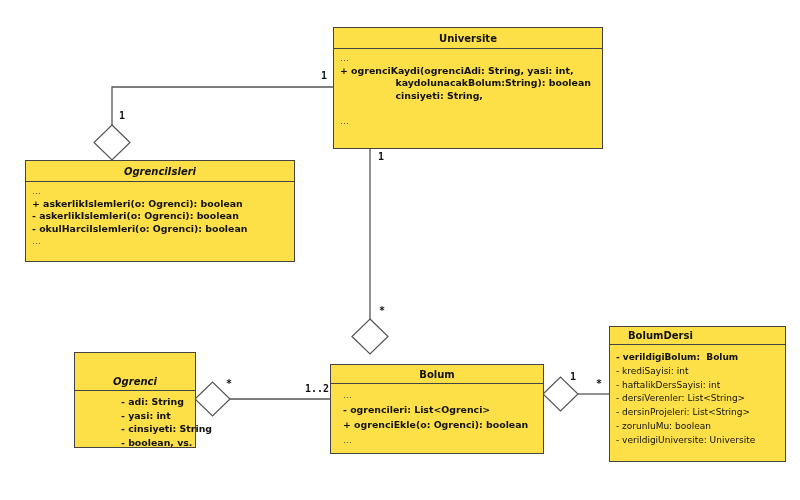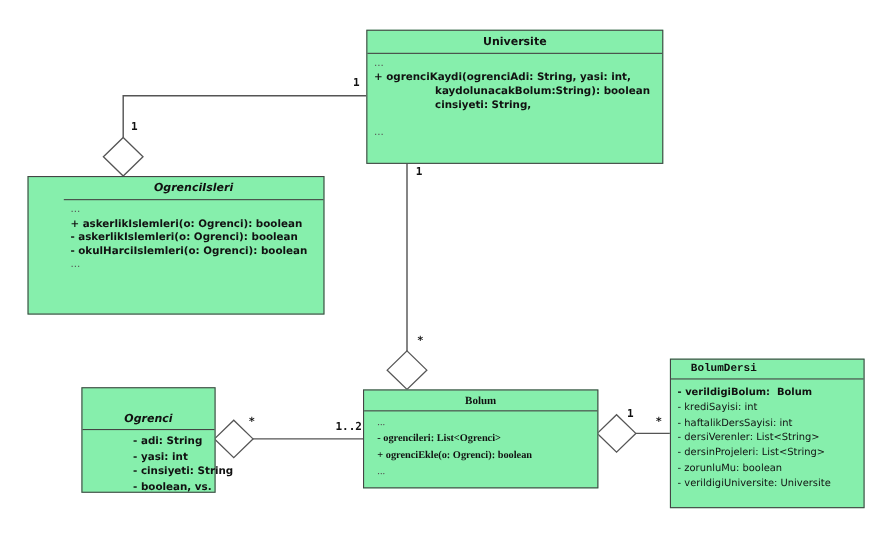--- a/index.html
+++ b/index.html
@@ -1,19 +1,19 @@
 <!DOCTYPE html>
 <html><head>
   <meta charset="utf-8">
   <style>
     html, body { margin: 0; padding: 0; background: #ffffff; }
     body { width: 800px; height: 500px; position: relative; overflow: hidden;
            font-family: "DejaVu Sans", sans-serif; color: #111; }
     #diagram { position: absolute; left: 0; top: 0; width: 800px; height: 500px; }
-    .uml-box { position: absolute; border: 1.5px solid #444; background: #86efac; box-sizing: border-box; }
+    .uml-box { position: absolute; border: 1.5px solid #444; background: #fde047; box-sizing: border-box; }
     .uml-head { border-bottom: 1.5px solid #444; text-align: center; font-weight: bold;
                 font-size: 10px; box-sizing: border-box; display: flex; align-items: center; justify-content: center; }
     .uml-head.italic { font-style: italic; }
     .uml-body { padding: 3px 6px; font-size: 9.4px; font-weight: bold; line-height: 12.6px; white-space: pre; }
     .uml-body .line { display: block; }
     .uml-body .line.normal { font-weight: normal; }
     .uml-body .line.dots { font-weight: normal; color: #555; }
     .mult { position: absolute; font-size: 10px; font-weight: bold; font-family: "DejaVu Sans Mono", monospace; }
   </style>
 </head>
@@ -41,31 +41,31 @@
 <span class="mult" style="left:226px; top:378px;">*</span>
 <span class="mult" style="left:305px; top:383px;">1..2</span>
 <span class="mult" style="left:570px; top:371px;">1</span>
 <span class="mult" style="left:596px; top:378px;">*</span>
 
 <div class="uml-box" style="left:333px; top:27px; width:270px; height:122px;">
   <div class="uml-head" style="height:21px;">Universite</div>
   <div class="uml-body"><span class="line dots">...</span><span class="line bold">+ ogrenciKaydi(ogrenciAdi: String, yasi: int,</span><span class="line bold">                 kaydolunacakBolum:String): boolean</span><span class="line bold">                 cinsiyeti: String,</span><span class="line bold">&nbsp;</span><span class="line dots">...</span></div>
 </div>
 
-<div class="uml-box" style="left:25px; top:160px; width:270px; height:126px;padding-left:32px;">
+<div class="uml-box" style="left:25px; top:160px; width:270px; height:102px;">
   <div class="uml-head italic" style="height:21px;">OgrenciIsleri</div>
   <div class="uml-body"><span class="line dots">...</span><span class="line bold">+ askerlikIslemleri(o: Ogrenci): boolean</span><span class="line bold">- askerlikIslemleri(o: Ogrenci): boolean</span><span class="line bold">- okulHarciIslemleri(o: Ogrenci): boolean</span><span class="line dots">...</span></div>
 </div>
 
 <div class="uml-box" style="left:74px; top:352px; width:122px; height:96px;">
   <div class="uml-head italic" style="height:18px;margin-top:20px;">Ogrenci</div>
   <div class="uml-body" style="line-height:13.5px; padding-top:4px;margin-left:40px;"><span class="line bold">- adi: String</span><span class="line bold">- yasi: int</span><span class="line bold">- cinsiyeti: String</span><span class="line bold">- boolean, vs.</span></div>
 </div>
 
-<div class="uml-box" style="left:330px; top:354px; width:214px; height:90px;font-family:Liberation Serif, serif;">
+<div class="uml-box" style="left:330px; top:364px; width:214px; height:90px;">
   <div class="uml-head" style="height:19px;">Bolum</div>
   <div class="uml-body" style="padding-left:12px; line-height:15px;"><span class="line dots">...</span><span class="line bold">- ogrencileri: List&lt;Ogrenci&gt;</span><span class="line bold">+ ogrenciEkle(o: Ogrenci): boolean</span><span class="line dots">...</span></div>
 </div>
 
 <div class="uml-box" style="left:609px; top:326px; width:177px; height:136px;">
-  <div class="uml-head" style="height:18px; justify-content:flex-start; padding-left:18px;font-family:Liberation Mono, monospace;">BolumDersi</div>
+  <div class="uml-head" style="height:18px; justify-content:flex-start; padding-left:18px;">BolumDersi</div>
   <div class="uml-body" style="padding-top:6px; line-height:13.8px; font-size:9px;"><span class="line bold">- verildigiBolum:  Bolum</span><span class="line normal">- krediSayisi: int</span><span class="line normal">- haftalikDersSayisi: int</span><span class="line normal">- dersiVerenler: List&lt;String&gt;</span><span class="line normal">- dersinProjeleri: List&lt;String&gt;</span><span class="line normal">- zorunluMu: boolean</span><span class="line normal">- verildigiUniversite: Universite</span></div>
 </div>
 
 </body></html>

